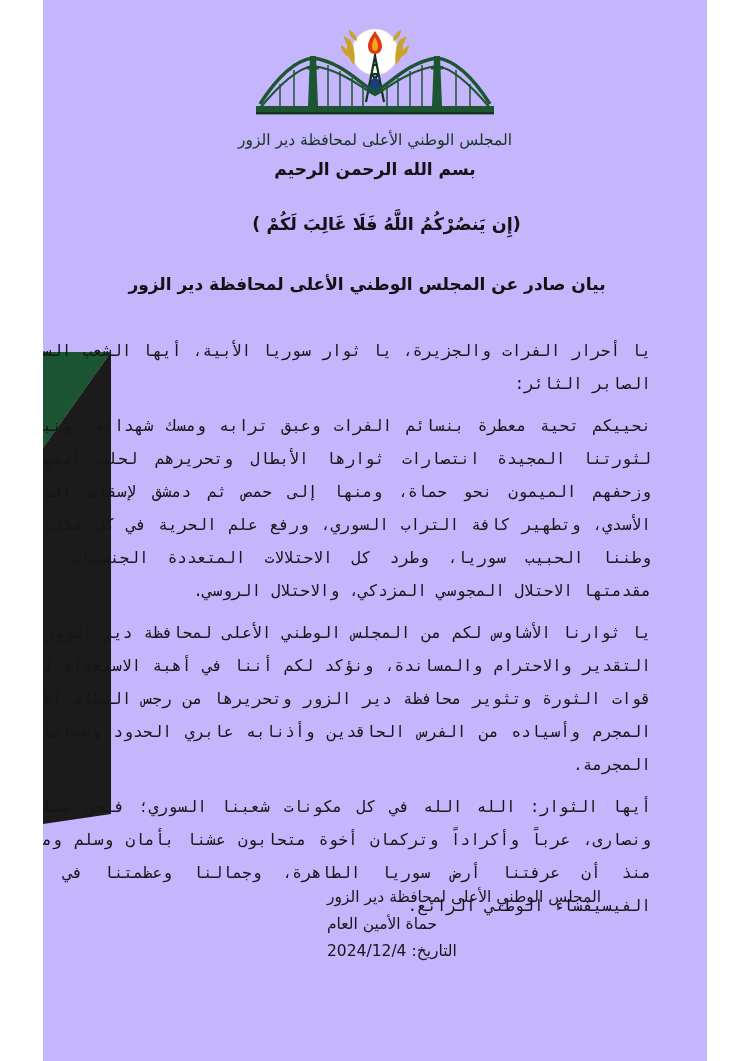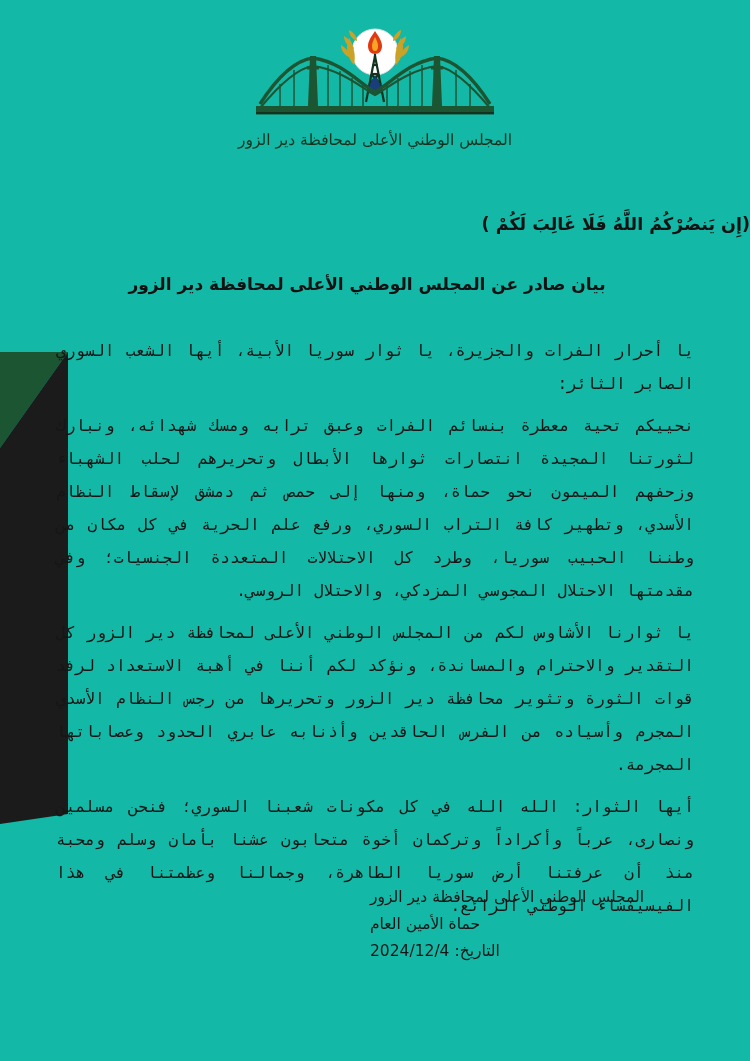--- a/index.html
+++ b/index.html
@@ -5,23 +5,23 @@
   html, body {
     margin: 0;
     padding: 0;
     background: #ffffff;
   }
   body {
     font-family: "DejaVu Sans", "Liberation Sans", sans-serif;
   }
   .page {
     position: relative;
-    width: 750px;
+    width: 664px;
     height: 1061px;
-    background: #14b8a6;
+    background: #c4b5fd;
     overflow: hidden;
     margin: 0 auto;
   }
 
   
   .side-decor {
     position: absolute;
     left: 0;
     top: 352px;
     width: 82px;
@@ -64,21 +64,21 @@
     font-size: 17px;
     font-weight: bold;
     color: #121212;
     direction: rtl;
   }
   .verse {
     position: absolute;
     top: 214px;
     left: 0;
     right: 0;
-    text-align: right;
+    text-align: center;
     font-size: 17.5px;
     font-weight: bold;
     color: #121212;
     direction: rtl;
     margin-left: 23px;
   }
   .doc-title {
     position: absolute;
     top: 274px;
     left: 0;
@@ -207,20 +207,21 @@
           <line x1="220" y1="62" x2="220" y2="86"></line>
         </g>
 
         <rect x="6" y="84" width="238" height="6" fill="#1c5532"></rect>
         <rect x="6" y="90" width="238" height="2.4" fill="#14331f"></rect>
       </svg>
     </div>
     <div class="org-script">المجلس الوطني الأعلى لمحافظة دير الزور</div>
   </div>
 
+  <div class="basmala">بسم الله الرحمن الرحيم</div>
 
   <div class="verse">(إِن يَنصُرْكُمُ اللَّهُ فَلَا غَالِبَ لَكُمْ )</div>
 
   <div class="doc-title">بيان صادر عن المجلس الوطني الأعلى لمحافظة دير الزور</div>
 
   <div class="body-text">
     <p>يا أحرار الفرات والجزيرة، يا ثوار سوريا الأبية، أيها الشعب السوري الصابر الثائر:</p>
     <p>نحييكم تحية معطرة بنسائم الفرات وعبق ترابه ومسك شهدائه، ونبارك لثورتنا المجيدة انتصارات ثوارها الأبطال وتحريرهم لحلب الشهباء وزحفهم الميمون نحو حماة، ومنها إلى حمص ثم دمشق لإسقاط النظام الأسدي، وتطهير كافة التراب السوري، ورفع علم الحرية في كل مكان من وطننا الحبيب سوريا، وطرد كل الاحتلالات المتعددة الجنسيات؛ وفي مقدمتها الاحتلال المجوسي المزدكي، والاحتلال الروسي.</p>
     <p>يا ثوارنا الأشاوس لكم من المجلس الوطني الأعلى لمحافظة دير الزور كل التقدير والاحترام والمساندة، ونؤكد لكم أننا في أهبة الاستعداد لرفد قوات الثورة وتثوير محافظة دير الزور وتحريرها من رجس النظام الأسدي المجرم وأسياده من الفرس الحاقدين وأذنابه عابري الحدود وعصاباتها المجرمة.</p>
     <p>أيها الثوار: الله الله في كل مكونات شعبنا السوري؛ فنحن مسلمين ونصارى، عرباً وأكراداً وتركمان أخوة متحابون عشنا بأمان وسلم ومحبة منذ أن عرفتنا أرض سوريا الطاهرة، وجمالنا وعظمتنا في هذا الفيسيفساء الوطني الرائع.</p>

